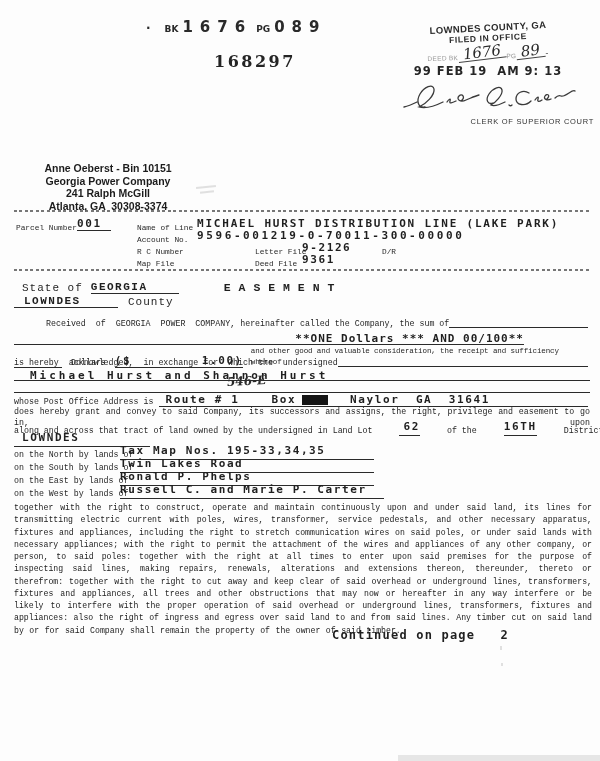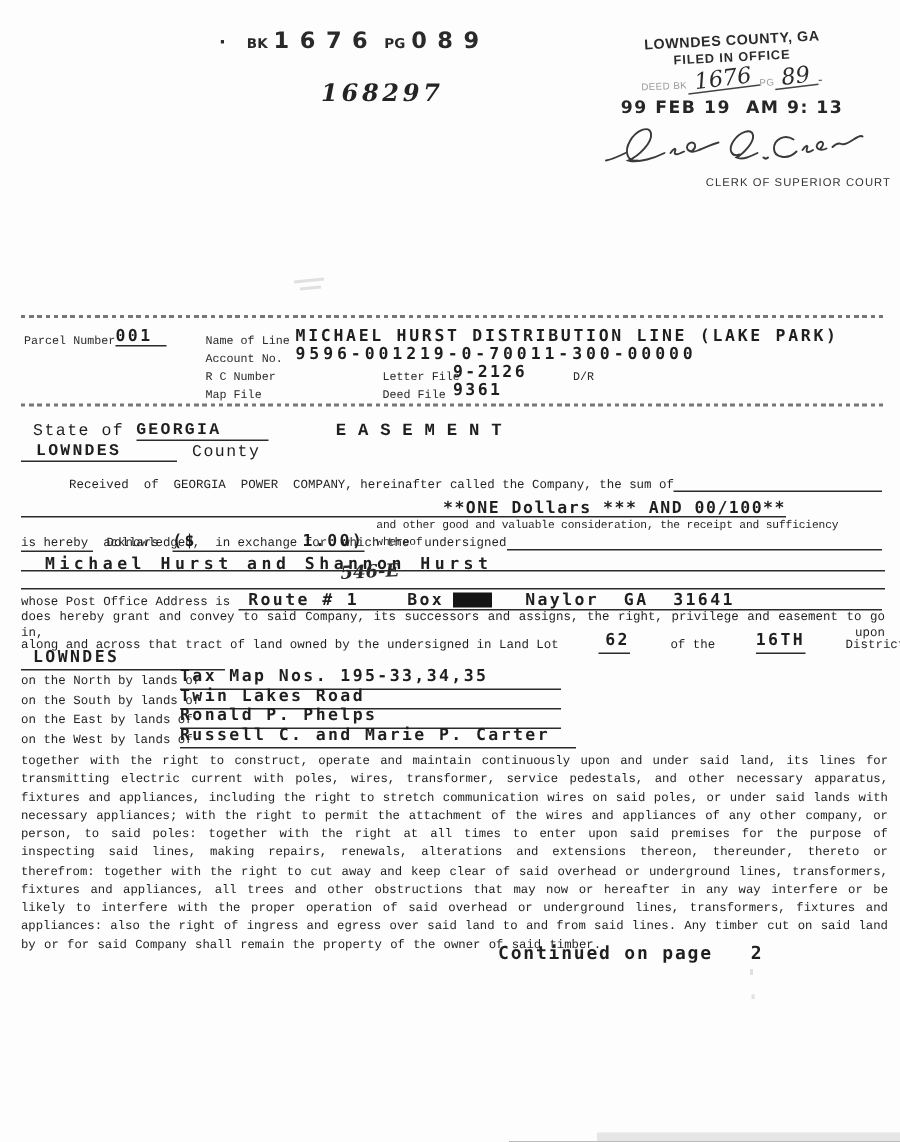--- a/index.html
+++ b/index.html
@@ -46,21 +46,21 @@
 
 <div class="page">
 
   <div class="abs bkstamp" style="left:146px;top:18px;">
     <span style="font-size:12px;margin-right:10px;">·</span>
     <span class="lab">BK</span>
     <span class="dig">1676</span>
     <span class="lab">PG</span>
     <span class="dig">089</span>
   </div>
-  <div class="abs instr" style="left:214px;top:52px;font-style:italic;">168297</div>
+  <div class="abs instr" style="left:214px;top:52px;">168297</div>
 
   <div class="abs filed" style="left:382px;top:22px;">
     <div class="l1">LOWNDES COUNTY, GA</div>
     <div class="l2">FILED IN OFFICE</div>
     <div class="deedrow">
       <span class="faint">DEED BK</span>
       <span class="hw u2">1676</span>
       <span class="faint">PG</span>
       <span class="hw u2">89</span>
       <span class="faint" style="font-size:9px;color:#555;">-</span>
@@ -76,20 +76,26 @@
         <path d="M108 25 C109 26 110 26 111 25"></path>
         <path d="M128 13 C122 9 115 13 115 19 C115 25 124 27 130 21"></path>
         <path d="M134 20 C136 17 138 16 137 19 C136 22 138 22 141 20"></path>
         <path d="M146 19 C150 15 146 13 144 16 C142 19 146 21 150 19"></path>
         <path d="M154 18 C156 16 158 15 160 16 C162 17 165 15 168 13 C171 11 173 10 174 11"></path>
       </g>
     </svg>
     <div class="clerk" style="margin-top:1px;text-align:right;">CLERK OF SUPERIOR COURT</div>
   </div>
 
+  <div class="abs retaddr" style="left:28px;top:162px;">
+    <div>Anne Oeberst - Bin 10151</div>
+    <div>Georgia Power Company</div>
+    <div>241 Ralph McGill</div>
+    <div class="ws">Atlanta, GA  30308-3374</div>
+  </div>
   <div class="artifact" style="left:196px;top:186px;width:20px;height:2px;transform:rotate(-6deg);"></div>
   <div class="artifact" style="left:200px;top:191px;width:14px;height:2px;transform:rotate(-6deg);"></div>
 
   <div class="abs dashes" style="left:14px;top:210px;width:576px;"></div>
   <div class="abs dashes" style="left:14px;top:269px;width:576px;"></div>
 
   <span class="abs lbl" style="left:16px;top:223px;">Parcel Number</span>
   <span class="abs val u" style="left:77px;top:218px;width:34px;">001</span>
   <span class="abs lbl" style="left:137px;top:223px;">Name of Line</span>
   <span class="abs val" style="left:197px;top:218px;letter-spacing:1.8px;">MICHAEL HURST DISTRIBUTION LINE (LAKE PARK)</span>

